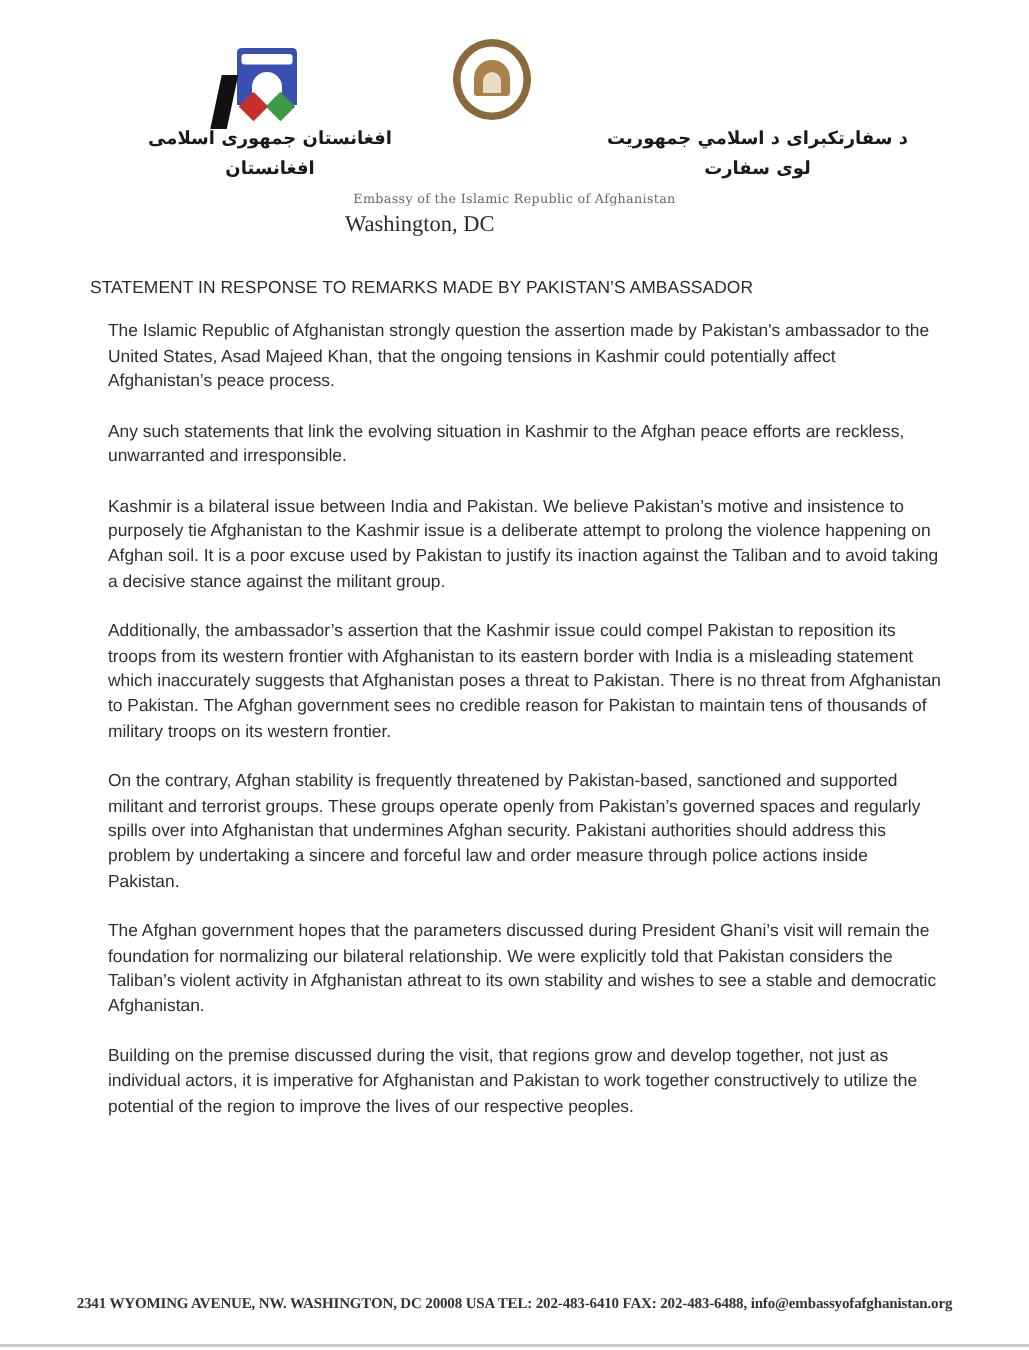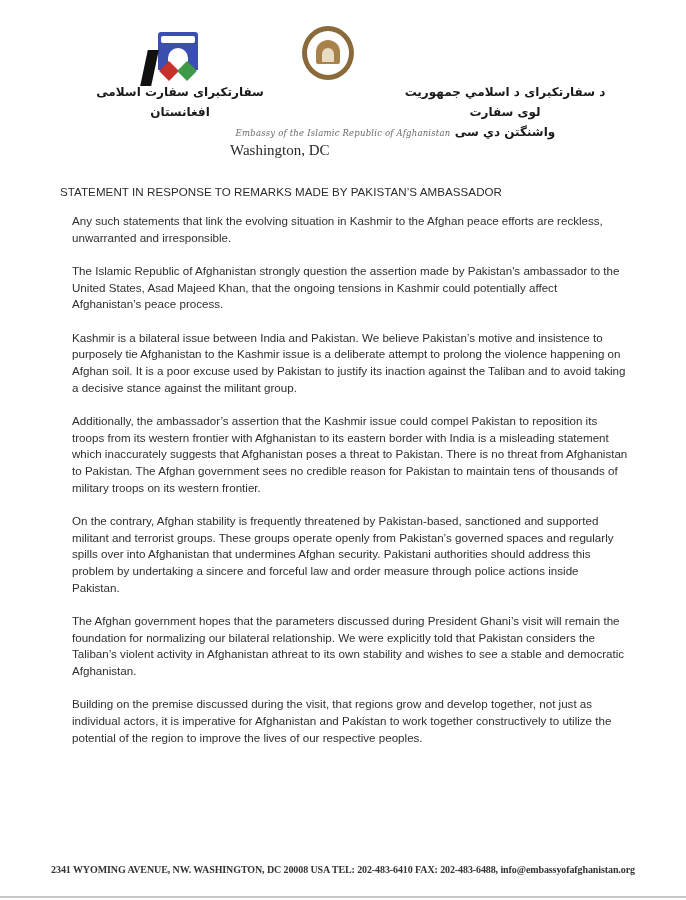--- a/index.html
+++ b/index.html
@@ -18,21 +18,21 @@
 
     .emblem { position: absolute; left: 302px; top: 26px; width: 52px; height: 54px; }
     .emblem .ring { position: absolute; left: 0; top: 0; width: 52px; height: 54px; border-radius: 50%; border: 5px solid #8a6a3a; }
     .emblem .mosque { position: absolute; left: 14px; top: 14px; width: 24px; height: 24px; background: #a8824a; border-radius: 12px 12px 2px 2px; }
     .emblem .mihrab { position: absolute; left: 20px; top: 22px; width: 12px; height: 14px; background: #e8dcc4; border-radius: 6px 6px 0 0; }
 
     .farsi { position: absolute; direction: rtl; text-align: center; font-family: "DejaVu Sans", sans-serif; font-weight: bold; color: #1a1a1a; font-size: 12px; line-height: 20px; }
     .farsi-left { left: 70px; top: 82px; width: 220px; }
     .farsi-right { left: 395px; top: 82px; width: 220px; }
 
-    .embassy-script { position: absolute; left: 230px; top: 128px; width: 226px; text-align: center; font-family: "DejaVu Serif", serif; font-style: italic; font-size: 8.5px; color: #6a6a6a; letter-spacing: 0.2px; }
+    .embassy-script { position: absolute; left: 230px; top: 128px; width: 226px; text-align: center; font-family: "DejaVu Serif", serif; font-size: 8.5px; color: #6a6a6a; letter-spacing: 0.2px; }
     .city { position: absolute; left: 230px; top: 142px; width: 226px; text-align: left; font-family: "Liberation Serif", serif; font-size: 15px; color: #2a2a2a; }
 
     .title { position: absolute; left: 60px; top: 185px; width: 566px; text-align: left; font-size: 11.6px; color: #2b2b2b; letter-spacing: 0.05px; }
 
     .body { position: absolute; left: 72px; top: 213px; width: 556px; }
     .para { font-size: 11.6px; line-height: 16.7px; color: #2f2f2f; margin-bottom: 16.5px; }
 
     .footer { position: absolute; left: 0; top: 864px; width: 686px; text-align: center; font-family: "Liberation Serif", serif; font-size: 10px; color: #333333; letter-spacing: -0.1px; font-weight: bold; }
     .bottom-rule { position: absolute; left: 0; top: 896px; width: 686px; height: 2px; background: #c8c8c8; }
   </style>
@@ -50,37 +50,36 @@
     <div class="diamond-green"></div>
   </div>
 
   <div class="emblem">
     <div class="ring"></div>
     <div class="mosque"></div>
     <div class="mihrab"></div>
   </div>
 
   <div class="farsi farsi-left">
-    <div>سفارتکبرای سفارت اسلامی افغانستان</div>
+    <div>افغانستان جمهوری اسلامی افغانستان</div>
   </div>
 
   <div class="farsi farsi-right">
     <div>د سفارتکبرای د اسلامي جمهوريت لوی سفارت</div>
-    <div>واشنگتن دي سی</div>
   </div>
 
   <div class="embassy-script">Embassy of the Islamic Republic of Afghanistan</div>
   <div class="city">Washington, DC</div>
 </div>
 
 <div class="title">STATEMENT IN RESPONSE TO REMARKS MADE BY PAKISTAN’S AMBASSADOR</div>
 
 <div class="body">
+  <p class="para">The Islamic Republic of Afghanistan strongly question the assertion made by Pakistan's ambassador to the United States, Asad Majeed Khan, that the ongoing tensions in Kashmir could potentially affect Afghanistan’s peace process.</p>
   <p class="para">Any such statements that link the evolving situation in Kashmir to the Afghan peace efforts are reckless, unwarranted and irresponsible.</p>
-  <p class="para">The Islamic Republic of Afghanistan strongly question the assertion made by Pakistan's ambassador to the United States, Asad Majeed Khan, that the ongoing tensions in Kashmir could potentially affect Afghanistan’s peace process.</p>
   <p class="para">Kashmir is a bilateral issue between India and Pakistan. We believe Pakistan’s motive and insistence to purposely tie Afghanistan to the Kashmir issue is a deliberate attempt to prolong the violence happening on Afghan soil. It is a poor excuse used by Pakistan to justify its inaction against the Taliban and to avoid taking a decisive stance against the militant group.</p>
   <p class="para">Additionally, the ambassador’s assertion that the Kashmir issue could compel Pakistan to reposition its troops from its western frontier with Afghanistan to its eastern border with India is a misleading statement which inaccurately suggests that Afghanistan poses a threat to Pakistan. There is no threat from Afghanistan to Pakistan. The Afghan government sees no credible reason for Pakistan to maintain tens of thousands of military troops on its western frontier.</p>
   <p class="para">On the contrary, Afghan stability is frequently threatened by Pakistan-based, sanctioned and supported militant and terrorist groups. These groups operate openly from Pakistan’s governed spaces and regularly spills over into Afghanistan that undermines Afghan security. Pakistani authorities should address this problem by undertaking a sincere and forceful law and order measure through police actions inside Pakistan.</p>
   <p class="para">The Afghan government hopes that the parameters discussed during President Ghani’s visit will remain the foundation for normalizing our bilateral relationship. We were explicitly told that Pakistan considers the Taliban’s violent activity in Afghanistan athreat to its own stability and wishes to see a stable and democratic Afghanistan.</p>
   <p class="para">Building on the premise discussed during the visit, that regions grow and develop together, not just as individual actors, it is imperative for Afghanistan and Pakistan to work together constructively to utilize the potential of the region to improve the lives of our respective peoples.</p>
 </div>
 
 <div class="footer">2341 WYOMING AVENUE, NW.  WASHINGTON, DC 20008 USA TEL: 202-483-6410 FAX: 202-483-6488, info@embassyofafghanistan.org</div>
 <div class="bottom-rule"></div>
 

